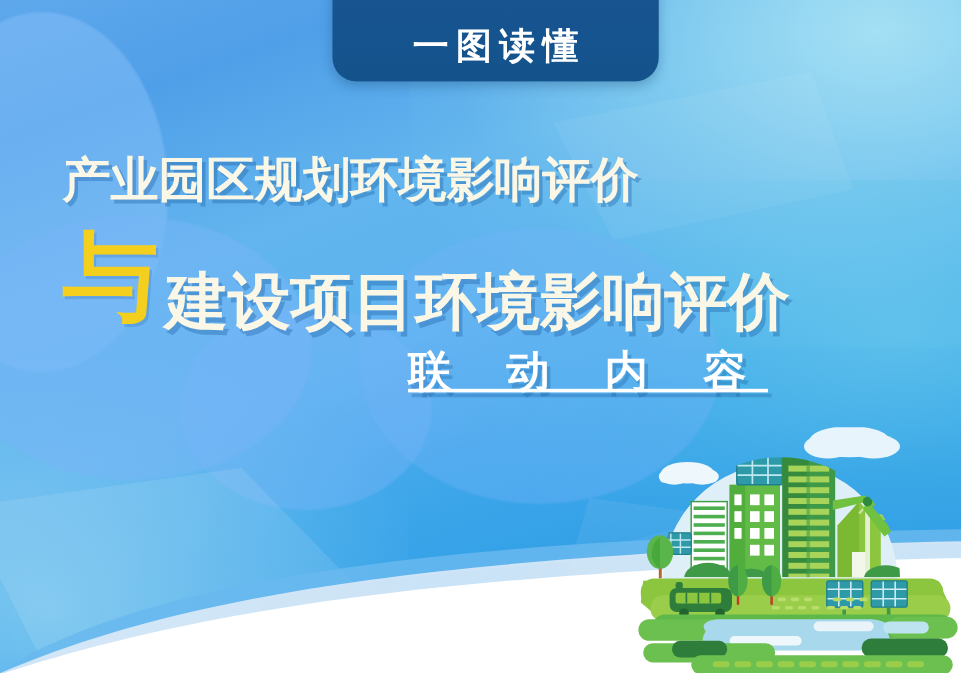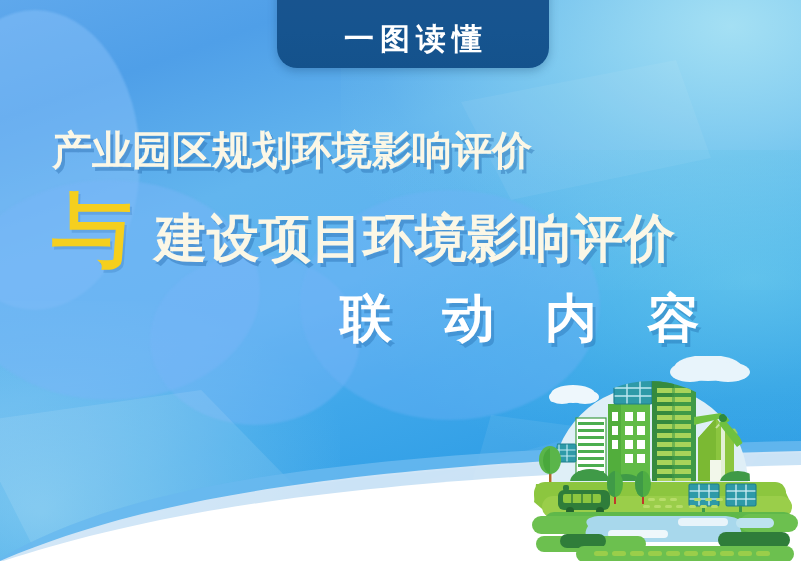--- a/index.html
+++ b/index.html
@@ -159,32 +159,32 @@
     line-height: 0.78;
     margin-right: 6px;
     margin-bottom: -4px;
     text-shadow: 2px 3px 0 rgba(26,92,160,0.20);
   }
   .hl-line2 {
     font-size: 52px;
     color: #fbf7e6;
     text-shadow: 3px 4px 0 rgba(26,92,160,0.35);
     position: relative;
-    top: 6px;
-    margin-left: 17px;
+    top: 20px;
   }
   .hl-line3 {
     position: absolute;
     left: 322px;
     top: 172px;
-    font-size: 52px;
+    font-size: 36px;
     color: #ffffff;
     letter-spacing: 18px;
     text-indent: 18px;
     text-shadow: 3px 4px 0 rgba(26,92,160,0.32);
+    text-decoration: underline;
   }
 
   
   .wave-wrap {
     position: absolute;
     left: 0;
     bottom: 0;
     width: 801px;
     height: 130px;
     pointer-events: none;

